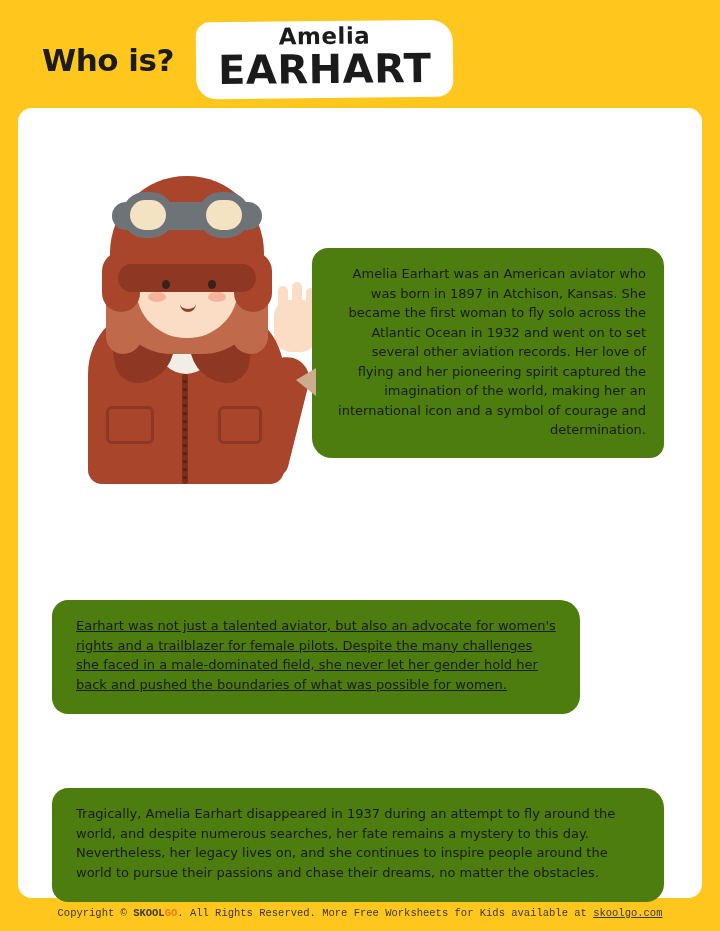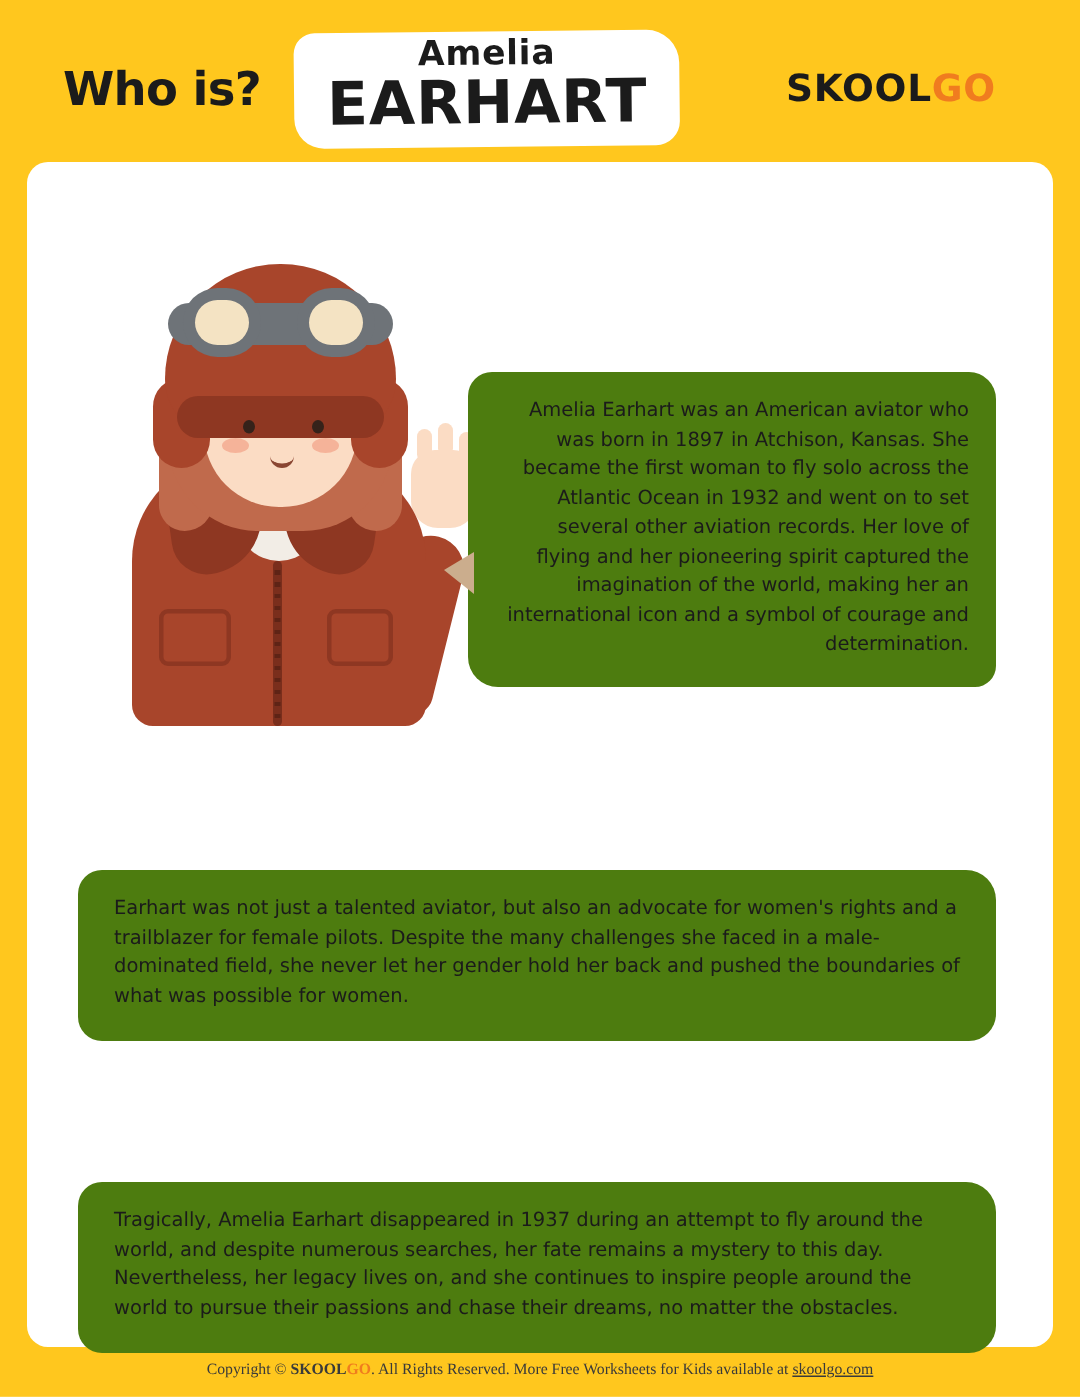--- a/index.html
+++ b/index.html
@@ -297,58 +297,56 @@
   .bubble-1 .tail {
     position: absolute;
     left: -16px; top: 120px;
     width: 0; height: 0;
     border-top: 12px solid transparent;
     border-bottom: 16px solid transparent;
     border-right: 20px solid #CBAD8D;
   }
   .bubble-2 {
     position: absolute;
-    left: 34px; top: 472px;
-    width: 612px;
+    left: 34px; top: 492px;
+    width: 528px;
     padding: 16px 22px 20px 24px;
     border-radius: 16px 20px 18px 16px;
+    text-decoration: underline;
   }
   .bubble-3 {
     position: absolute;
     left: 34px; top: 680px;
     width: 612px;
     padding: 16px 22px 20px 24px;
     border-radius: 16px 20px 18px 16px;
   }
   
   .footer {
     position: absolute;
     left: 0; right: 0; bottom: 12px;
     text-align: center;
     font-size: 10.5px;
     color: #3a3a3a;
-    font-family: Liberation Serif, serif;
+    font-family: Liberation Mono, monospace;
   }
   .footer b { font-weight: bold; }
   .footer .go { color: #F07C1F; font-weight: bold; }
   .footer a { color: #3a3a3a; text-decoration: underline; }
 </style>
 </head>
 <body>
 
 <div class="page">
 
   <div class="header">
     <div class="who-is">Who is?</div>
     <div class="title-block">
       <div class="title-first">Amelia</div>
       <div class="title-last">EARHART</div>
-    </div>
-    <div class="brand">
-      <span>SKOOL</span><span class="go">GO</span>
     </div>
   </div>
 
   <div class="sheet">
 
     <div class="illus">
       <div class="il-arm"></div>
       <div class="il-hand"></div>
       <div class="il-finger1"></div>
       <div class="il-finger2"></div>

